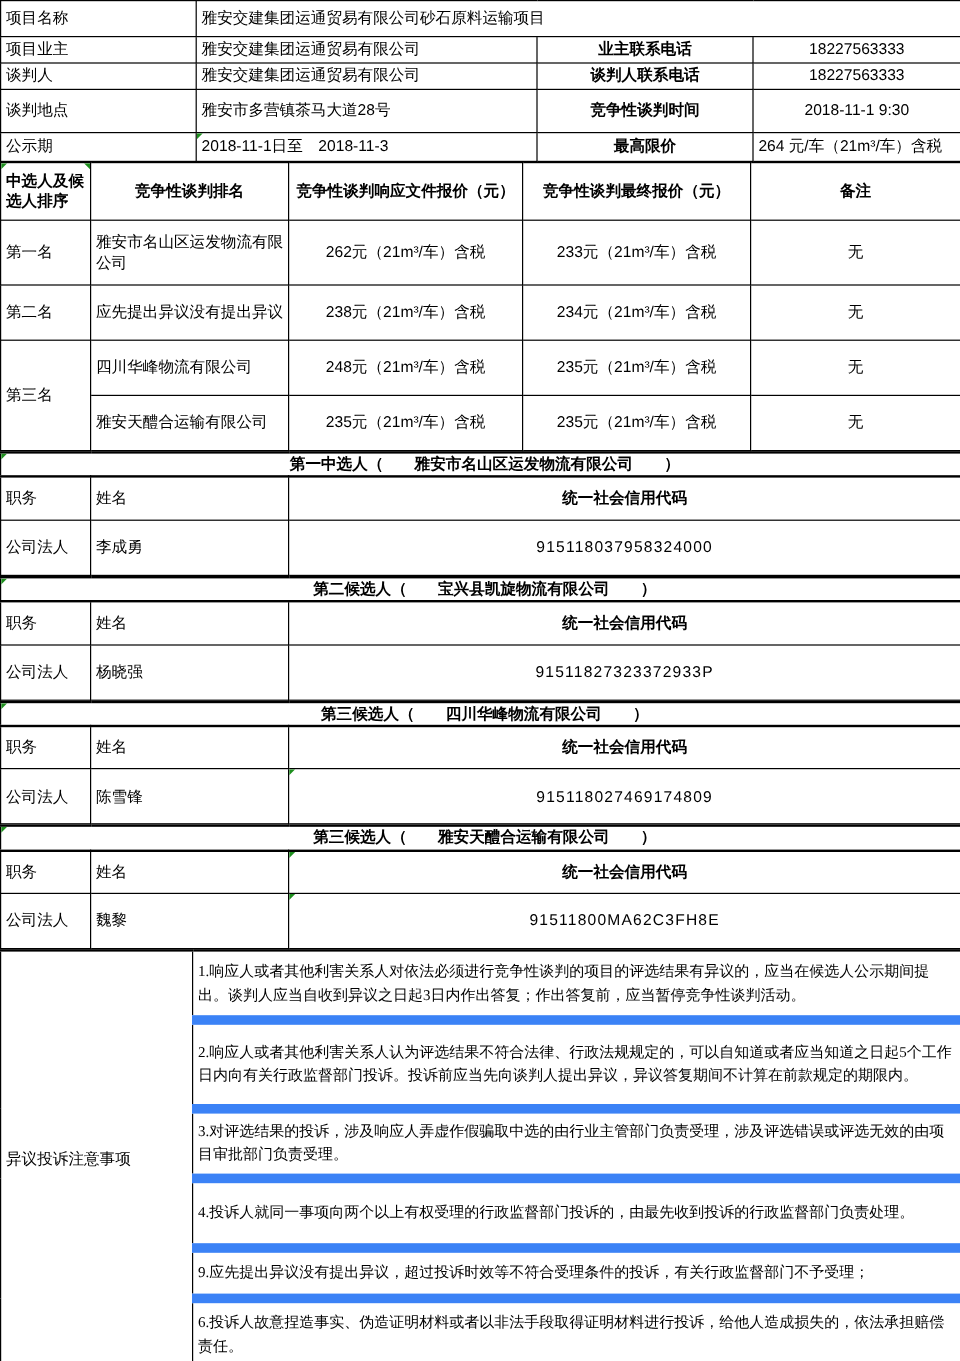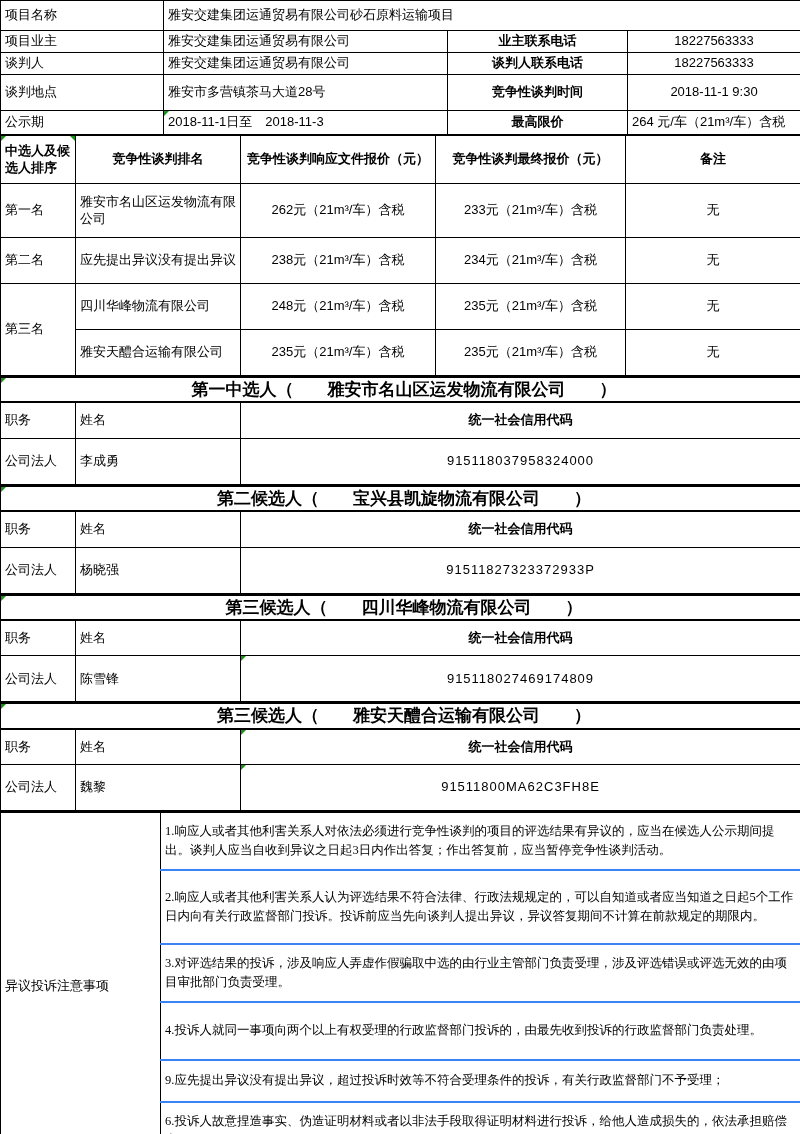--- a/index.html
+++ b/index.html
@@ -1,22 +1,22 @@
 <!DOCTYPE html>
 <html><head>
 <meta charset="utf-8">
 <style>
   html,body{margin:0;padding:0;background:#fff;}
   body{width:800px;font-family:"Liberation Sans","DejaVu Sans",sans-serif;color:#000;}
   table{border-collapse:collapse;table-layout:fixed;width:800px;}
   td{border:1px solid #000;padding:1px 4px;font-size:13px;line-height:1.25;overflow:hidden;vertical-align:middle;word-break:break-all;}
   .c{text-align:center;}
   .b{font-weight:bold;margin-top:16px;}
-  .title-row td{border-top:2px solid #000;border-bottom:2px solid #000;text-align:center;font-weight:bold;font-size:17px;padding-left:11px;}
-  .thick-top td{border-top:2px solid #3b82f6;}
+  .title-row td{border-top:2px solid #000;border-bottom:2px solid #000;text-align:center;font-weight:bold;font-size:13px;padding-left:11px;}
+  .thick-top td{border-top:8px solid #3b82f6;}
   .flag{position:relative;}
   .flag::before{content:"";position:absolute;top:0;left:0;width:0;height:0;
     border-top:5px solid #1e8f1e;border-right:5px solid transparent;}
   .flag-r::after{content:"";position:absolute;top:0;right:0;width:0;height:0;
     border-top:5px solid #1e8f1e;border-left:5px solid transparent;}
   .notice-text{font-size:12.5px;line-height:1.55;vertical-align:middle;font-family:Liberation Serif, serif;}
   .code{letter-spacing:1px;font-family:"Liberation Sans","DejaVu Sans",sans-serif;}
 </style>
 </head>
 <body>

